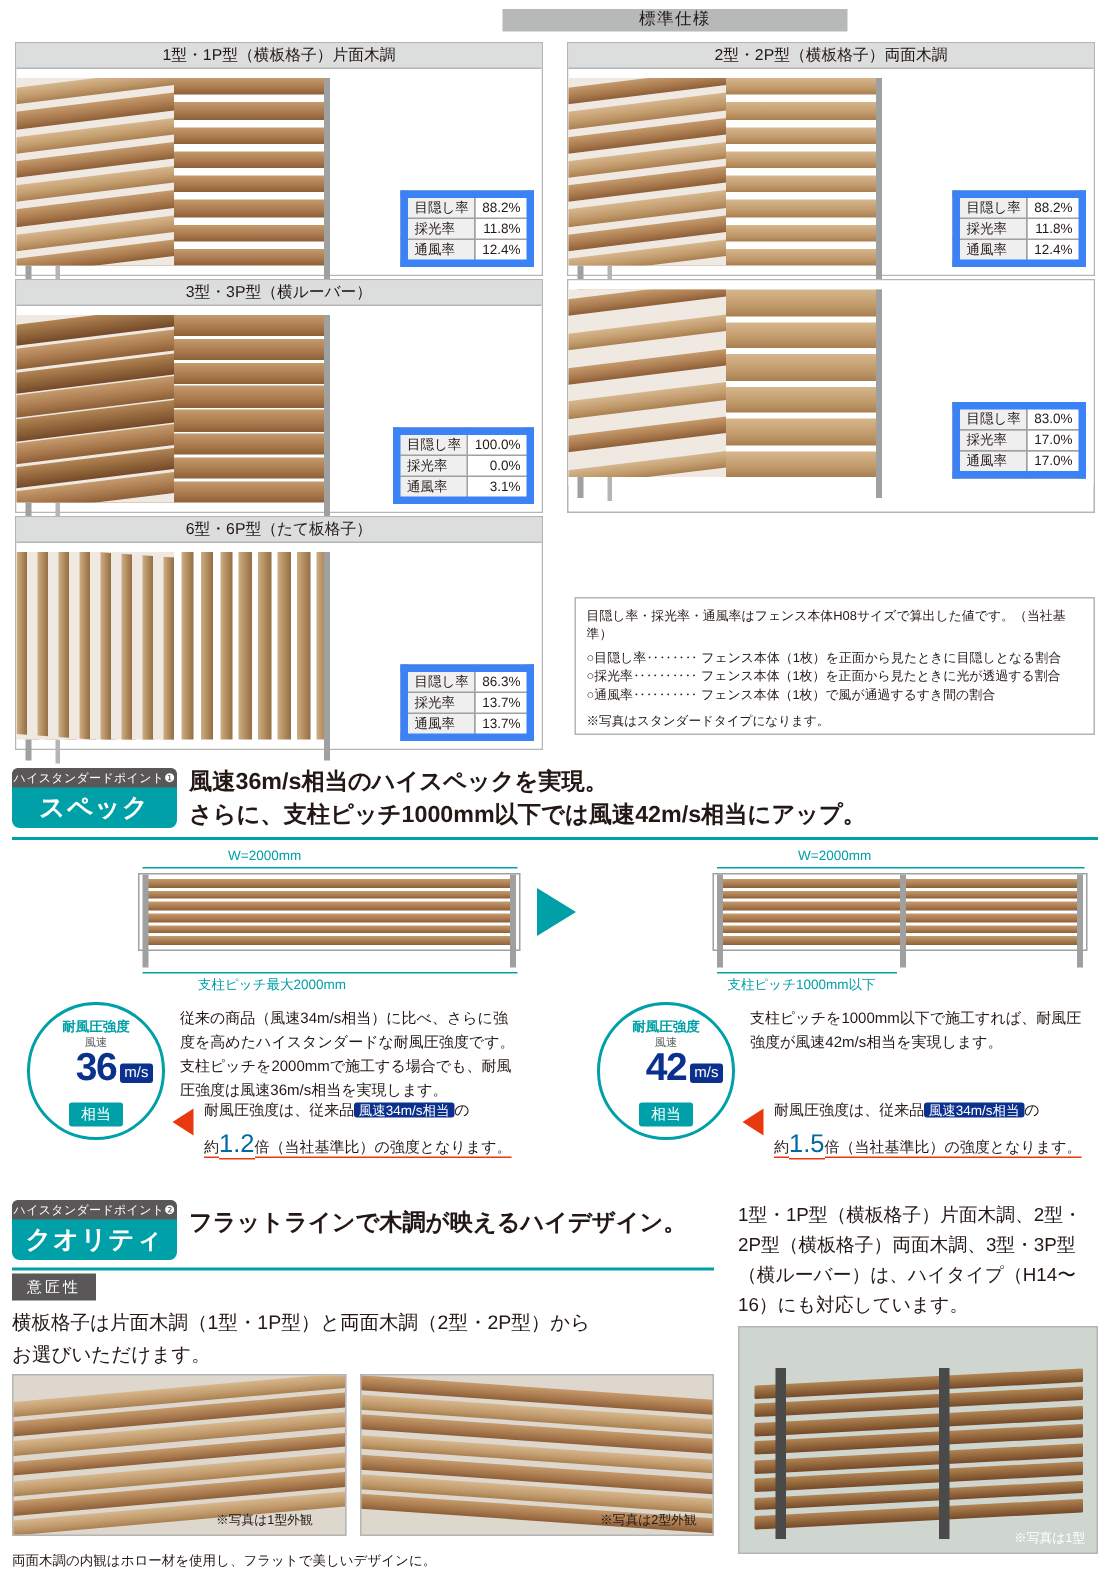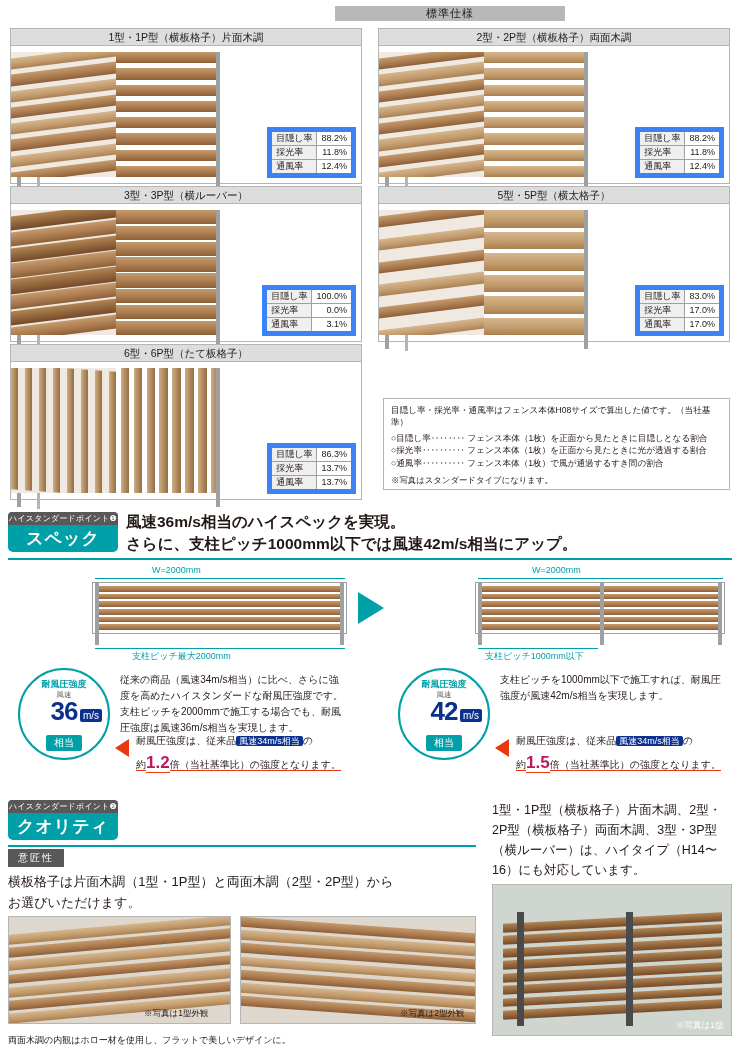--- a/index.html
+++ b/index.html
@@ -97,21 +97,21 @@
   .seal .unit { position: absolute; top: 41px; right: 8px; font-size: 10px; color: #fff; background: #0b308e; padding: 1px 3px; border-radius: 2px; }
   .seal .l3 { position: absolute; bottom: 9px; left: 50%; transform: translateX(-50%); font-size: 10px; color: #fff; background: #00a0a8; padding: 1px 8px; border-radius: 2px; }
 
   .cmp-arrow {
     position: absolute; width: 0; height: 0;
     border-top: 9px solid transparent; border-bottom: 9px solid transparent;
     border-right: 14px solid #e8380d;
   }
   .cmp-box { position: absolute; font-size: 10px; line-height: 1.6; color: #231815; }
   .tagpink { background: #0b308e; color: #fff; font-size: 9px; padding: 0 3px; border-radius: 2px; }
-  .bignum { color: #be185d; font-size: 17px; font-weight: bold; }
+  .bignum { color: #0369a1; font-size: 17px; font-weight: normal; }
   .cmp-underline { border-bottom: 1px solid #e8380d; }
 
   .body-text { position: absolute; font-size: 10px; line-height: 1.6; color: #231815; }
 
   
   .q-band {
     position: absolute; background: #595757; color: #fff;
     font-size: 10px; padding: 2px 10px; letter-spacing: 2px;
   }
   .q-text { position: absolute; font-size: 13px; line-height: 1.6; color: #231815; }
@@ -271,21 +271,20 @@
         <tr>
           <td class="lbl">通風率</td>
           <td class="val">3.1%</td>
         </tr>
       </tbody>
         </table>
     </div>
   </div>
 
   <div class="panel" style="left:378px; top:186px; width:352px; height:156px;">
-    <div class="panel-hd">5型・5P型（横太格子）</div>
     <div class="panel-body">
       <div class="photo-left">
         <div class="slats">
           <div class="slat light" style="height:14%"></div>
             <div class="slat light" style="height:14%"></div>
           <div class="slat light" style="height:14%"></div>
             <div class="slat light" style="height:14%"></div>
           <div class="slat light" style="height:14%"></div>
             <div class="slat light" style="height:14%"></div>
         </div>
@@ -463,20 +462,21 @@
   <div class="cmp-arrow" style="left:495px; top:739px;"></div>
   <div class="cmp-box" style="left:516px; top:733px; width:215px;">
     <span>耐風圧強度は、従来品</span><span class="tagpink">風速34m/s相当</span><span>の</span><br>
     <span class="cmp-underline">約</span><span class="bignum cmp-underline">1.5</span><span class="cmp-underline">倍（当社基準比）の強度となります。</span>
   </div>
 
   <div class="hs-badge" style="left:8px; top:800px;">
     <div class="t1">ハイスタンダードポイント❷</div>
     <div class="t2">クオリティ</div>
   </div>
+  <div class="hs-heading" style="left:126px; top:805px; width:350px;">フラットラインで木調が映えるハイデザイン。</div>
   <div class="rule" style="left:8px; top:845px; width:468px;"></div>
 
   <div class="q-band" style="left:8px; top:849px;">意匠性</div>
   <div class="q-text" style="left:8px; top:872px; width:468px;">
     <div>横板格子は片面木調（1型・1P型）と両面木調（2型・2P型）から</div>
     <div>お選びいただけます。</div>
   </div>
 
   <div class="photo-box" style="left:8px; top:916px; width:223px; height:108px;">
     <div class="slats" style="left:-6%; right:-6%; top:8%; bottom:8%; transform:skewY(-5deg);">

